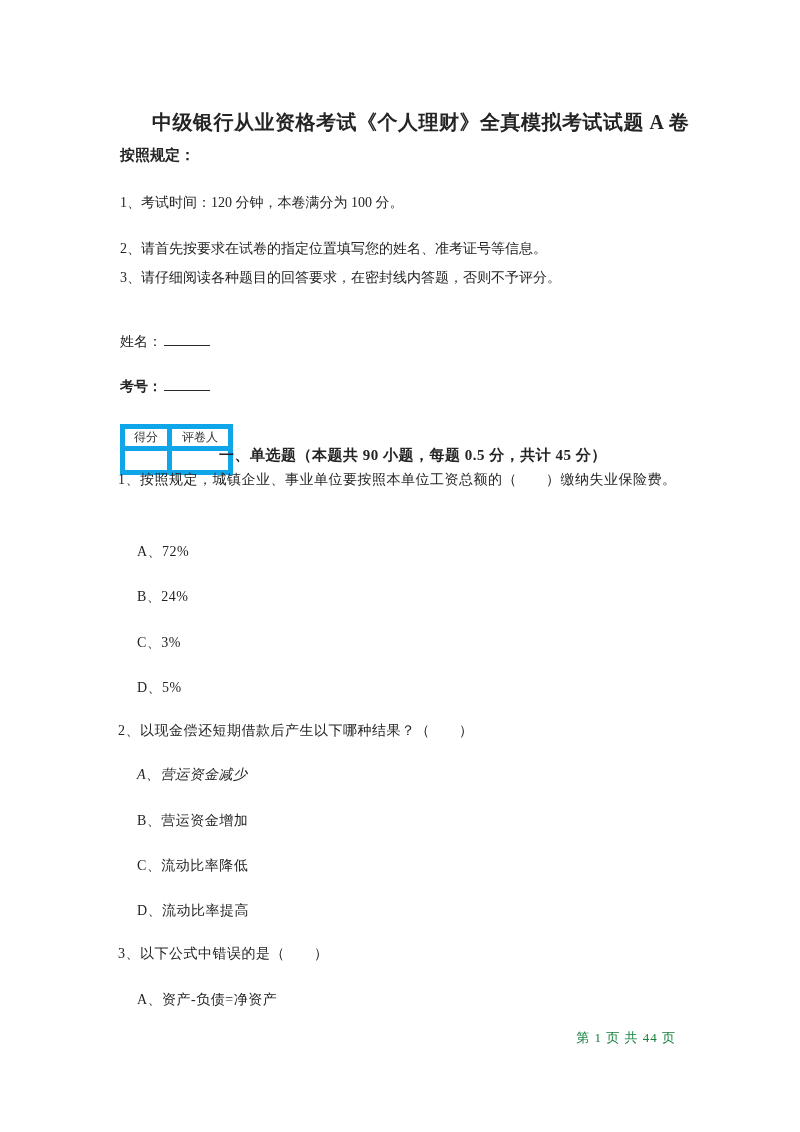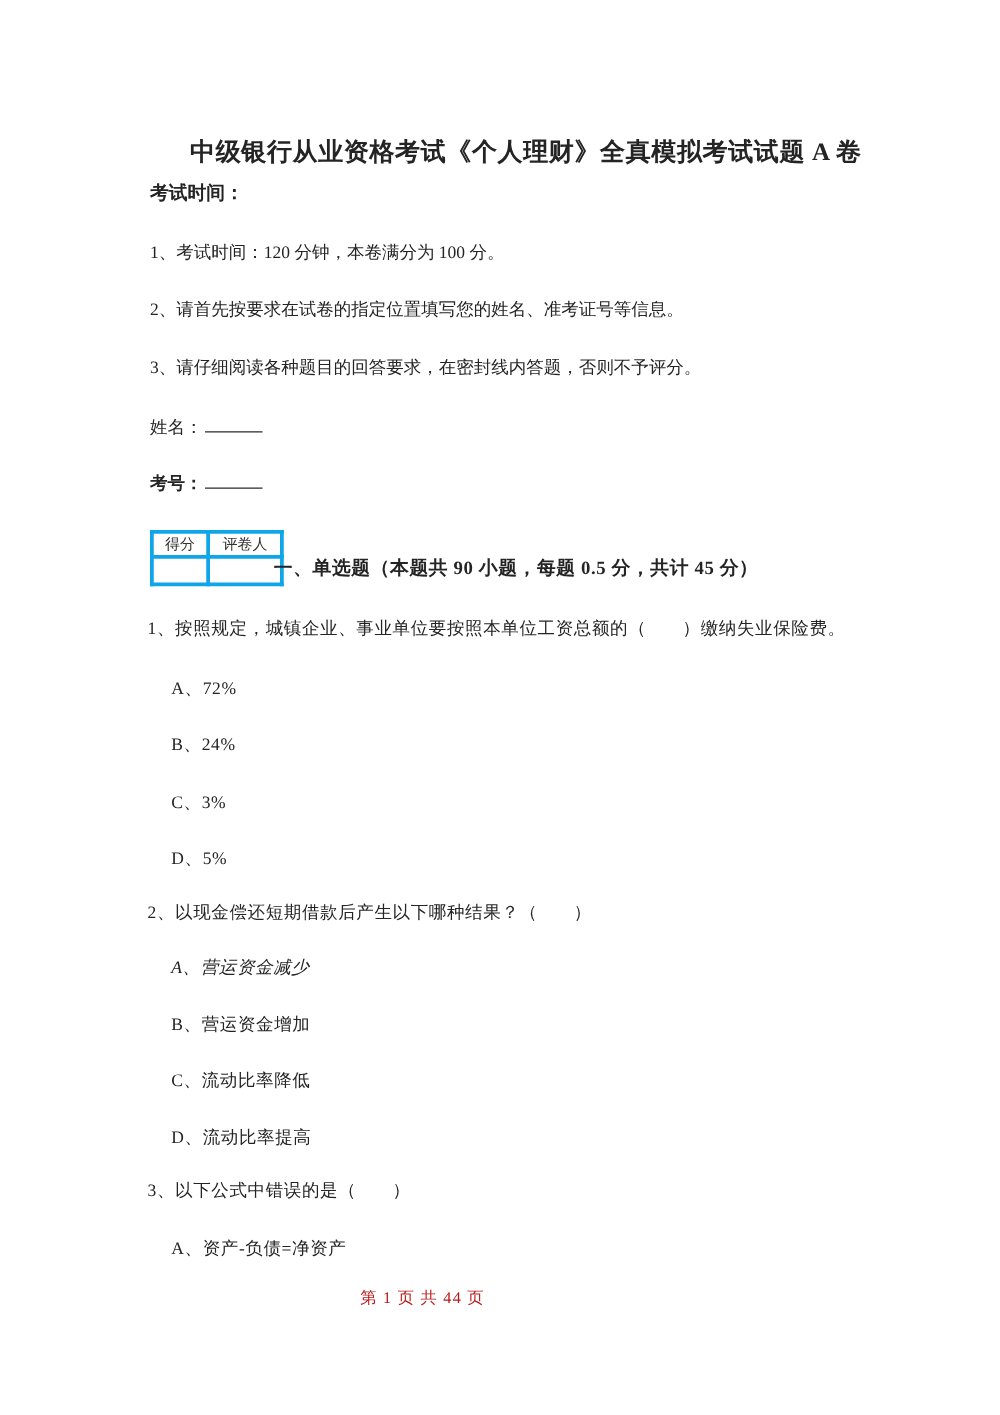--- a/index.html
+++ b/index.html
@@ -31,89 +31,89 @@
     margin-top: 12px;
   }
   .notice-heading {
     left: 120px;
     top: 146px;
     font-size: 15px;
     font-weight: bold;
   }
   .notice-1 { left: 120px; top: 195px; }
   .notice-2 { left: 120px; top: 241px; }
-  .notice-3 { left: 120px; top: 287px; text-align: center; }
+  .notice-3 { left: 120px; top: 270px; text-align: center; }
   .fill-row-name { left: 120px; top: 332px; font-weight: normal; }
   .fill-row-examno { left: 120px; top: 377px; font-weight: bold; }
   .blank-line {
     display: inline-block;
     width: 46px;
     height: 13px;
     border-bottom: 1.5px solid #2a2a2a;
     margin-left: 2px;
   }
   .score-table {
     position: absolute;
     left: 120px;
     top: 424px;
     border-collapse: collapse;
   }
   .score-table th, .score-table td {
-    border: 3px solid #0ea5e9;
+    border: 5px solid #0ea5e9;
     font-weight: normal;
     font-size: 12px;
     color: #333333;
     text-align: center;
     padding: 0 3px;
   }
   .score-table th { height: 17px; }
   .score-table td { height: 19px; }
   .col-score { width: 36px; }
   .col-grader { width: 50px; }
   .section-heading {
     left: 219px;
     top: 446px;
     font-size: 15px;
     font-weight: bold;
     letter-spacing: 0.5px;
   }
   .question { left: 118px; letter-spacing: 0.5px; }
   .option   { left: 137px; letter-spacing: 0.5px; }
-  .q1  { top: 496px; font-family: Liberation Serif, serif; }
+  .q1  { top: 472px; font-family: Liberation Serif, serif; }
   .q1a { top: 544px; }
   .q1b { top: 589px; }
   .q1c { top: 635px; }
   .q1d { top: 680px; }
   .q2  { top: 723px; }
   .q2a { top: 767px; font-style: italic; }
   .q2b { top: 813px; }
   .q2c { top: 858px; }
   .q2d { top: 903px; }
   .q3  { top: 946px; }
   .q3a { top: 992px; }
   .page-footer {
     left: 0;
     top: 1029px;
     width: 676px;
-    text-align: center;
+    text-align: right;
     font-size: 13px;
     letter-spacing: 1px;
     white-space: nowrap;
     position: absolute;
-    color: #b91c1c;
+    color: #15803d;
   }
 </style>
 </head>
 <body>
 
 <div class="page">
 
   <div class="line doc-title">中级银行从业资格考试《个人理财》全真模拟考试试题 A 卷</div>
 
-  <div class="line notice-heading">考试时间：</div>
+  <div class="line notice-heading">按照规定：</div>
 
   <div class="line notice-1">1、考试时间：120 分钟，本卷满分为 100 分。</div>
   <div class="line notice-2">2、请首先按要求在试卷的指定位置填写您的姓名、准考证号等信息。</div>
   <div class="line notice-3">3、请仔细阅读各种题目的回答要求，在密封线内答题，否则不予评分。</div>
 
   <div class="line fill-row-name">
     <span>姓名：</span><span class="blank-line"></span>
   </div>
 
   <div class="line fill-row-examno">

